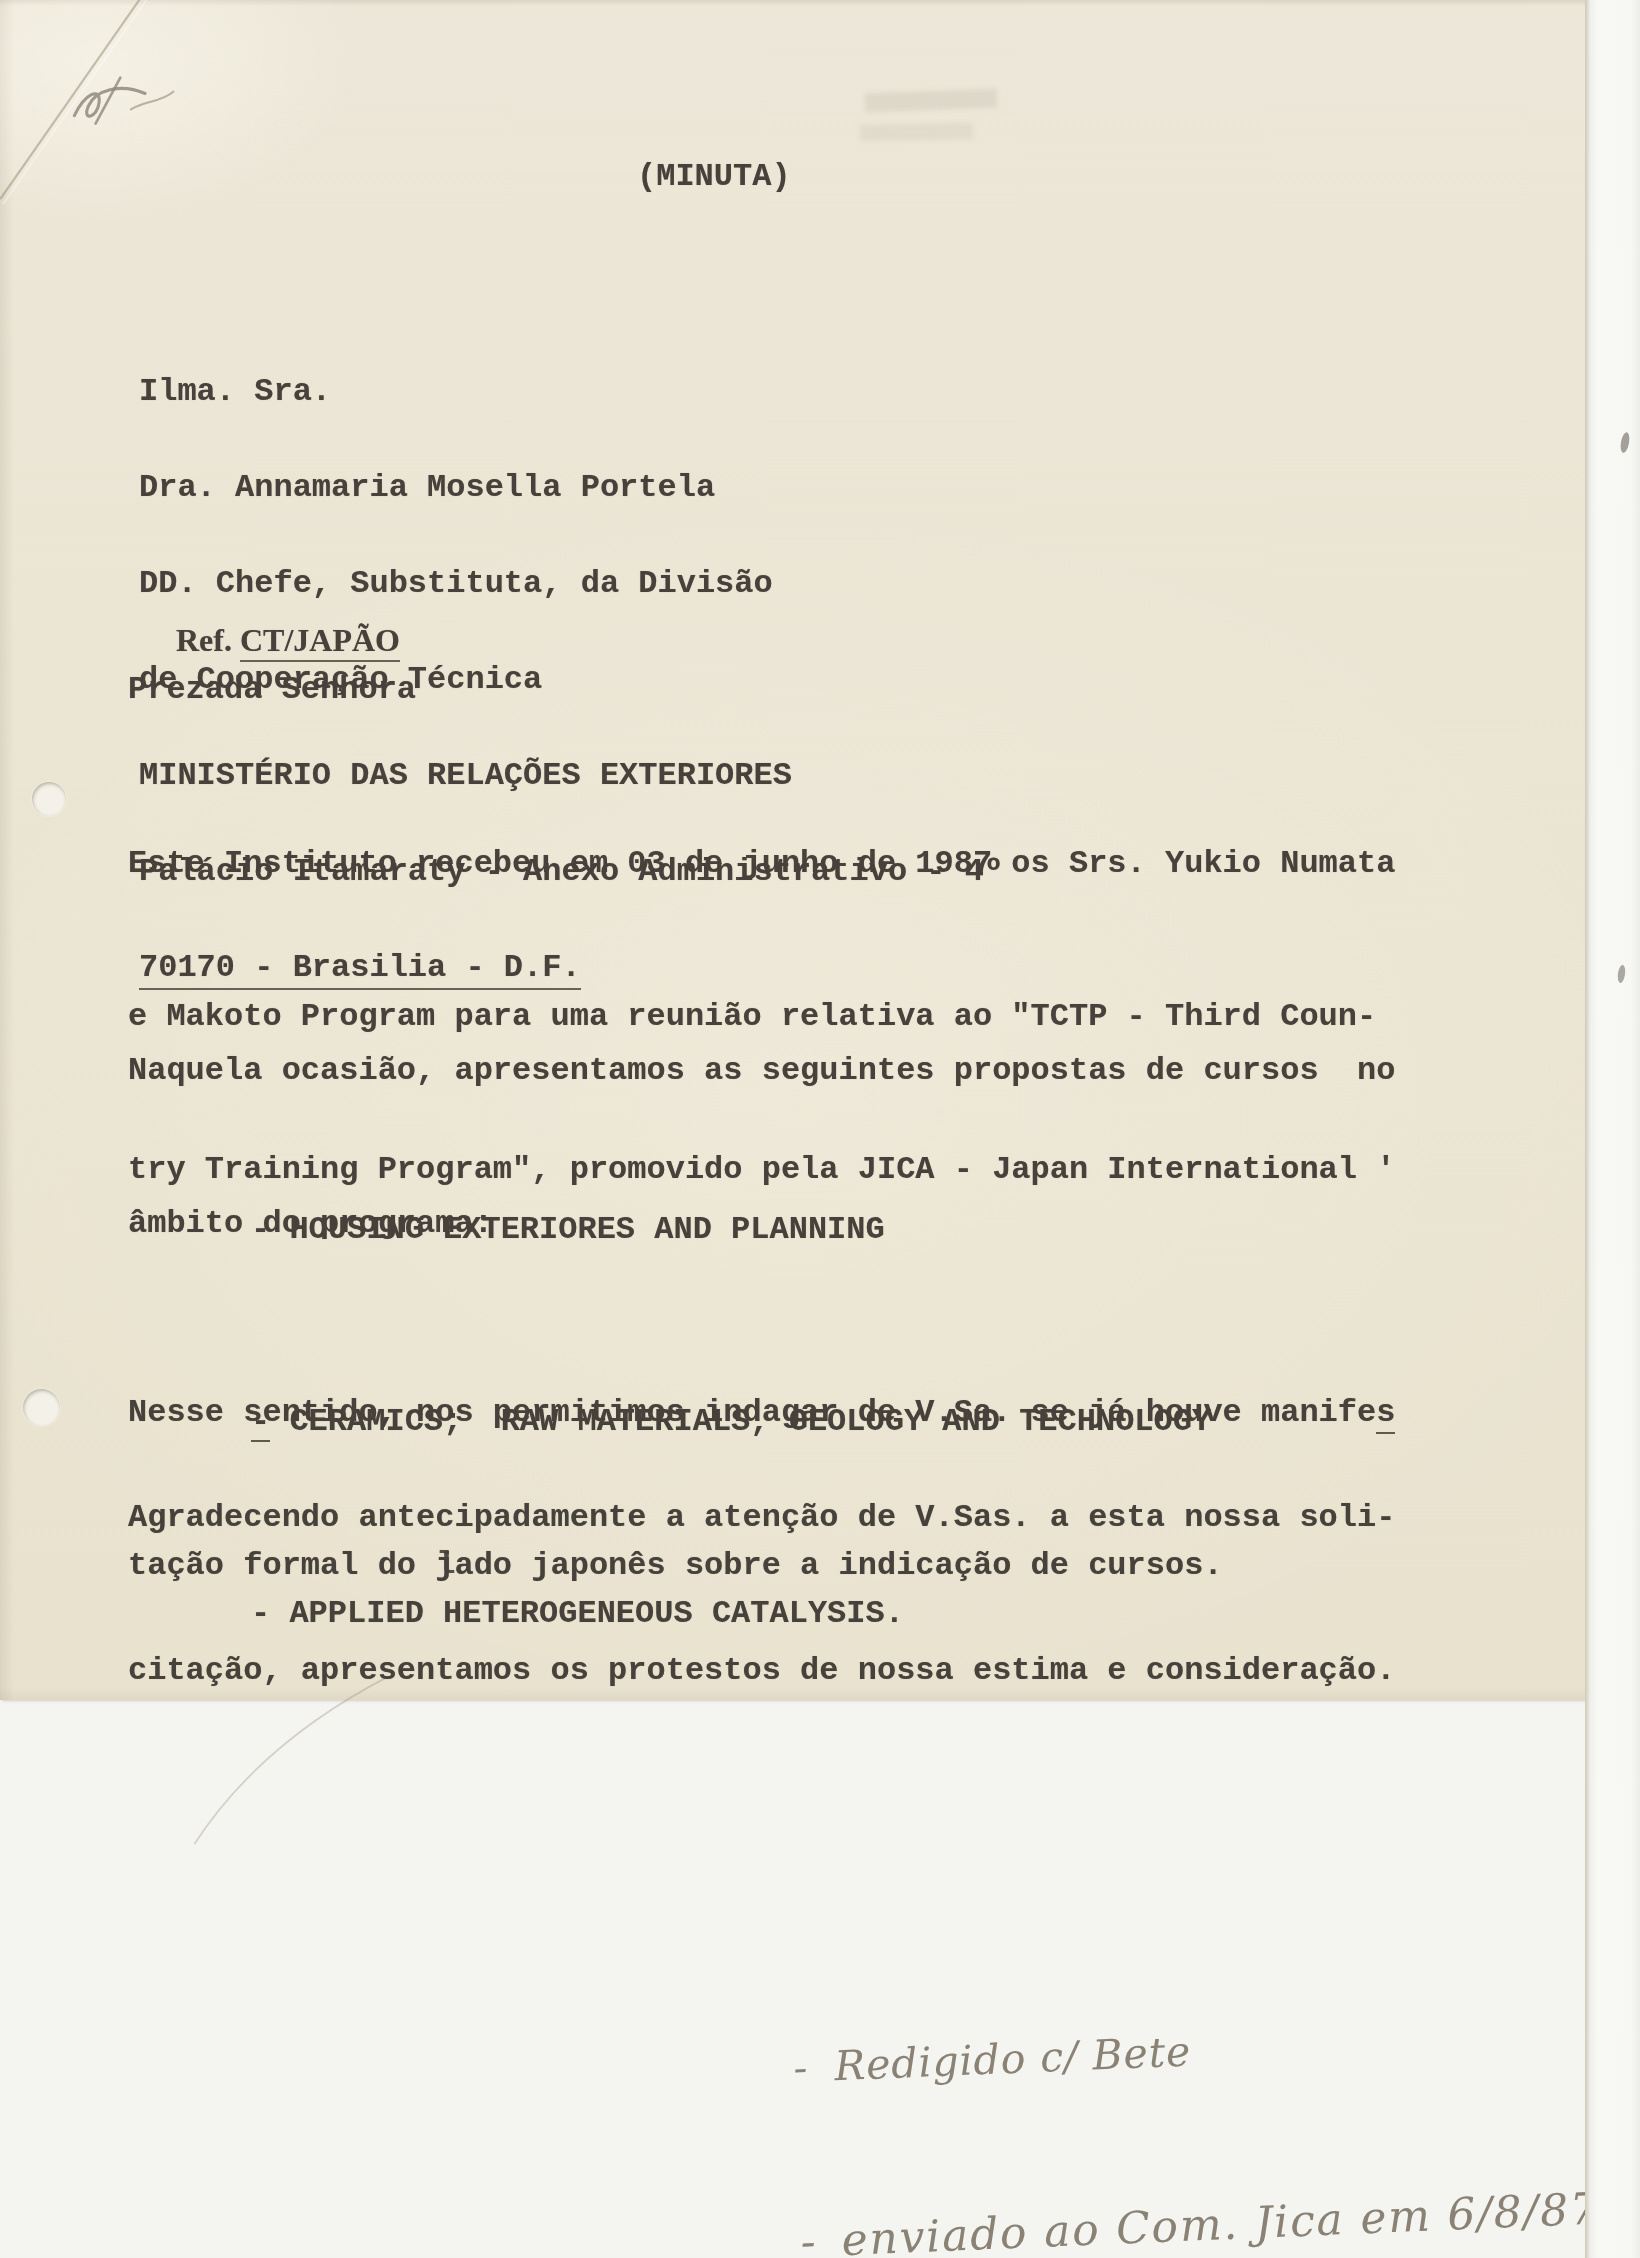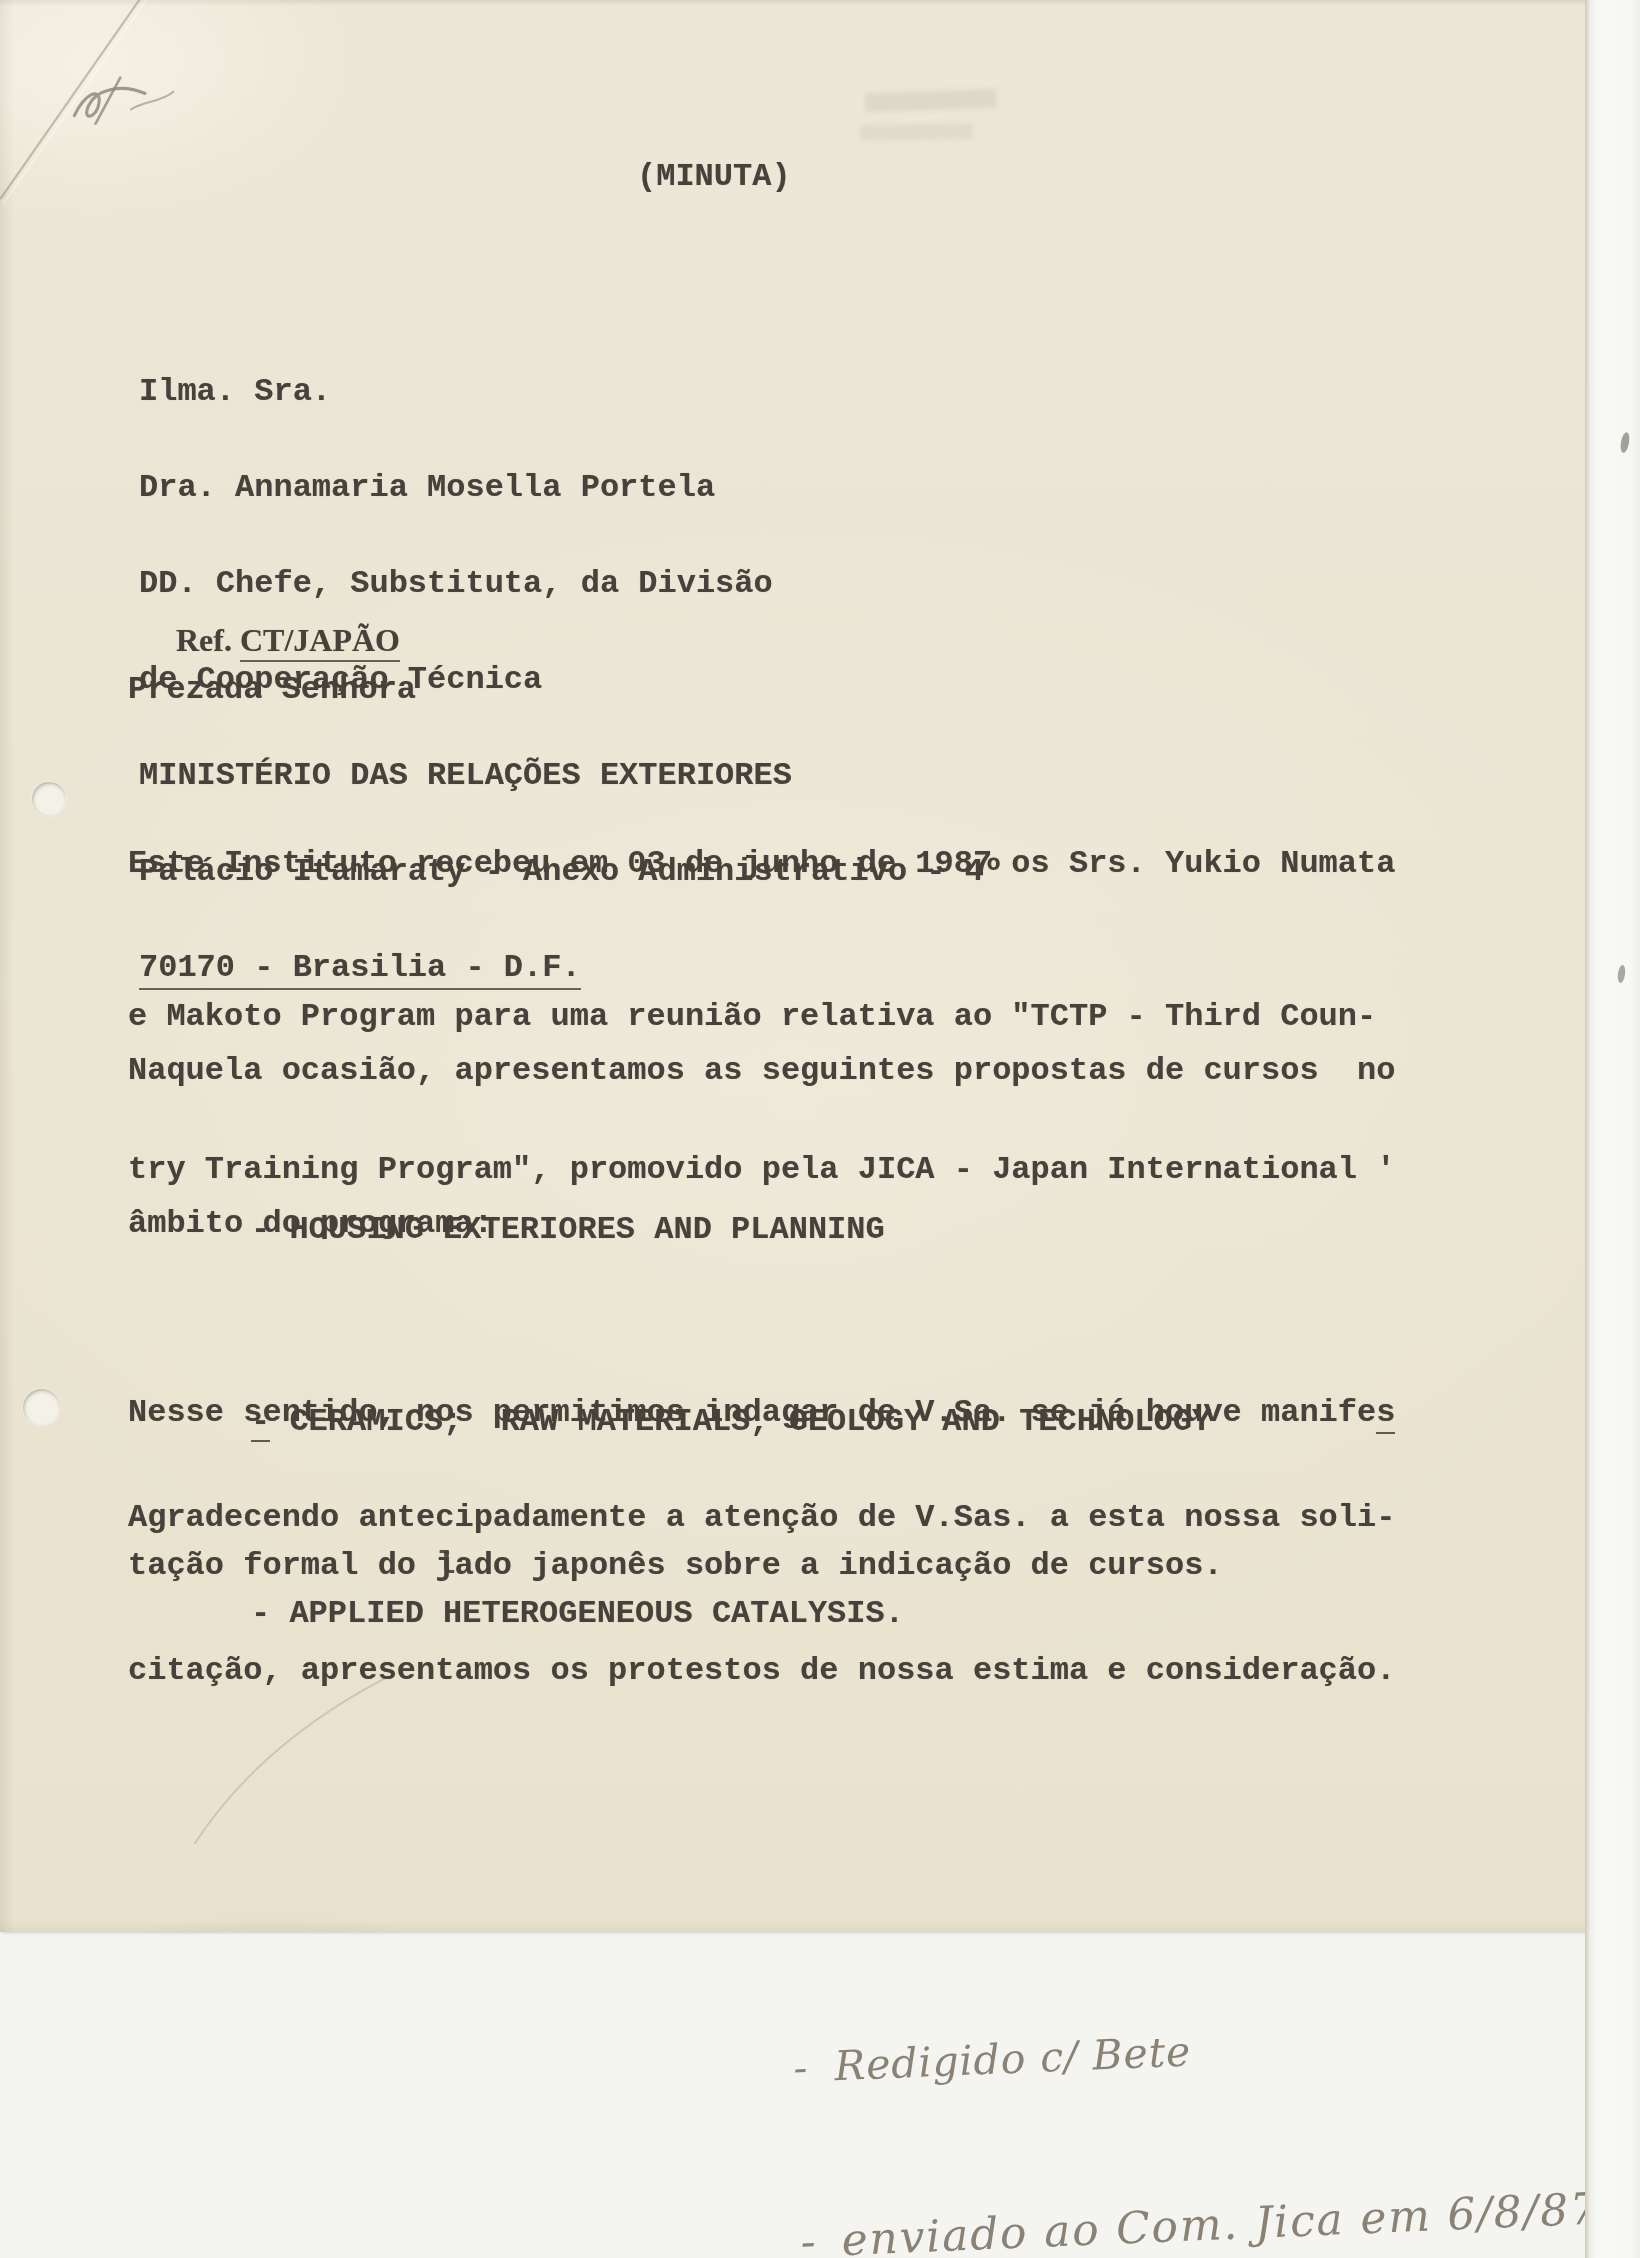--- a/index.html
+++ b/index.html
@@ -1,20 +1,20 @@
 <!DOCTYPE html>
 <html style="font-size:14px"><head>
 <meta charset="utf-8">
 <style>
   html,body{margin:0;padding:0;background:#f4f4f1;}
   .scan{position:relative;width:1641px;height:2258px;overflow:hidden;}
 
   
   .paper{
-    position:absolute;left:0;top:0;width:1585px;height:1932px;
+    position:absolute;left:0;top:0;width:1585px;height:1700px;
     background:
       radial-gradient(ellipse 265px 141px at 273px 1998px, rgba(115,105,82,0.10), transparent 70%),
       radial-gradient(ellipse 371px 229px at 97px 62px, rgba(255,253,244,0.45), transparent 72%),
       radial-gradient(ellipse 1235px 838px at 794px 1103px, rgba(255,252,241,0.22), transparent 75%),
       linear-gradient(90deg, rgba(112,102,80,0.12), rgba(112,102,80,0) 14px),
       linear-gradient(180deg, rgba(112,102,80,0.15), rgba(112,102,80,0) 6.2px),
       linear-gradient(0deg, rgba(112,102,80,0.08), rgba(112,102,80,0) 12.4px),
       linear-gradient(180deg,#ece7d8 0%,#ebe5d4 35%,#e9e3d0 75%,#e9e2cf 100%);
     box-shadow:1.8px 0 3.5px rgba(95,88,66,0.40);
   }

